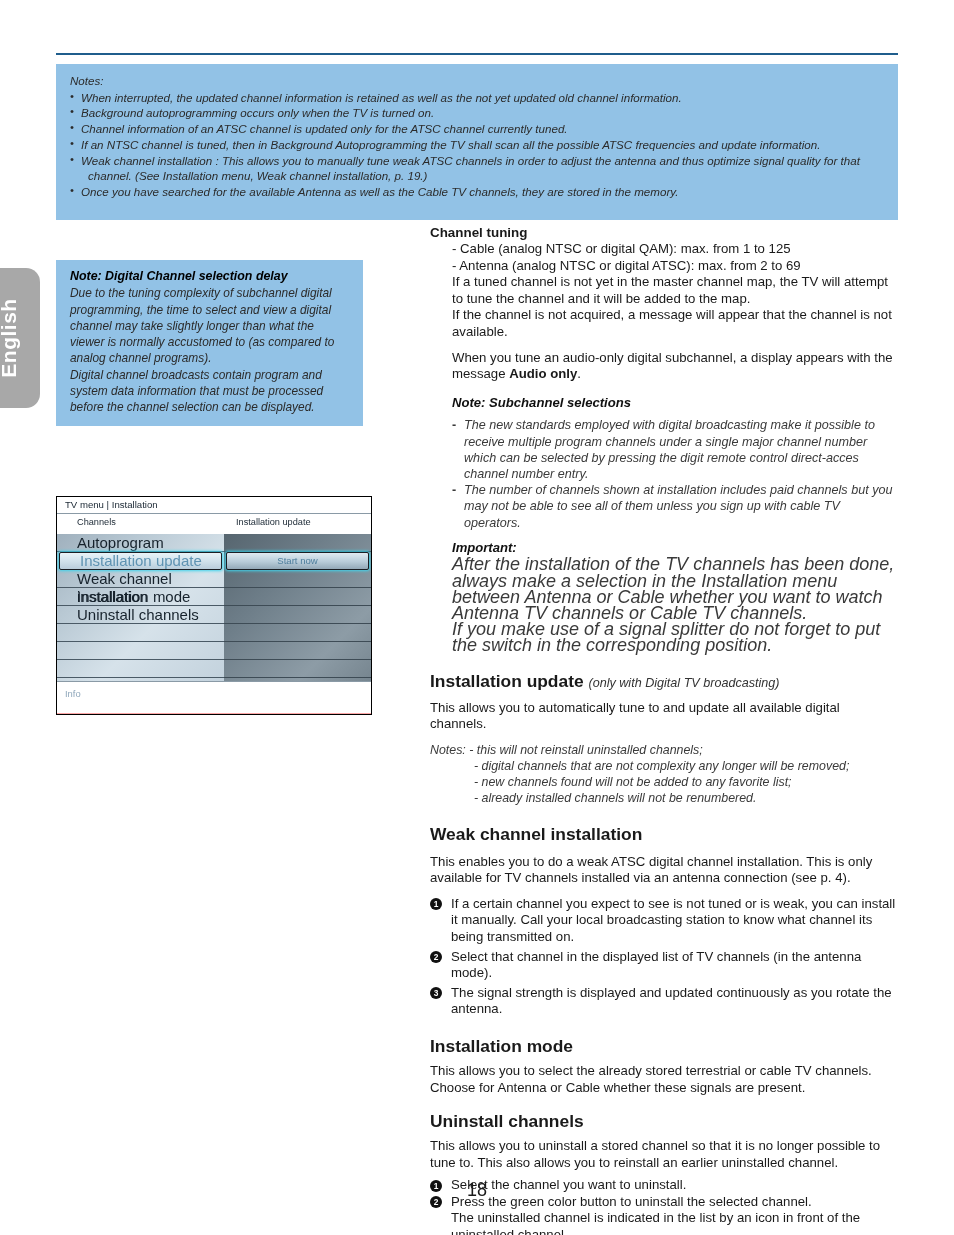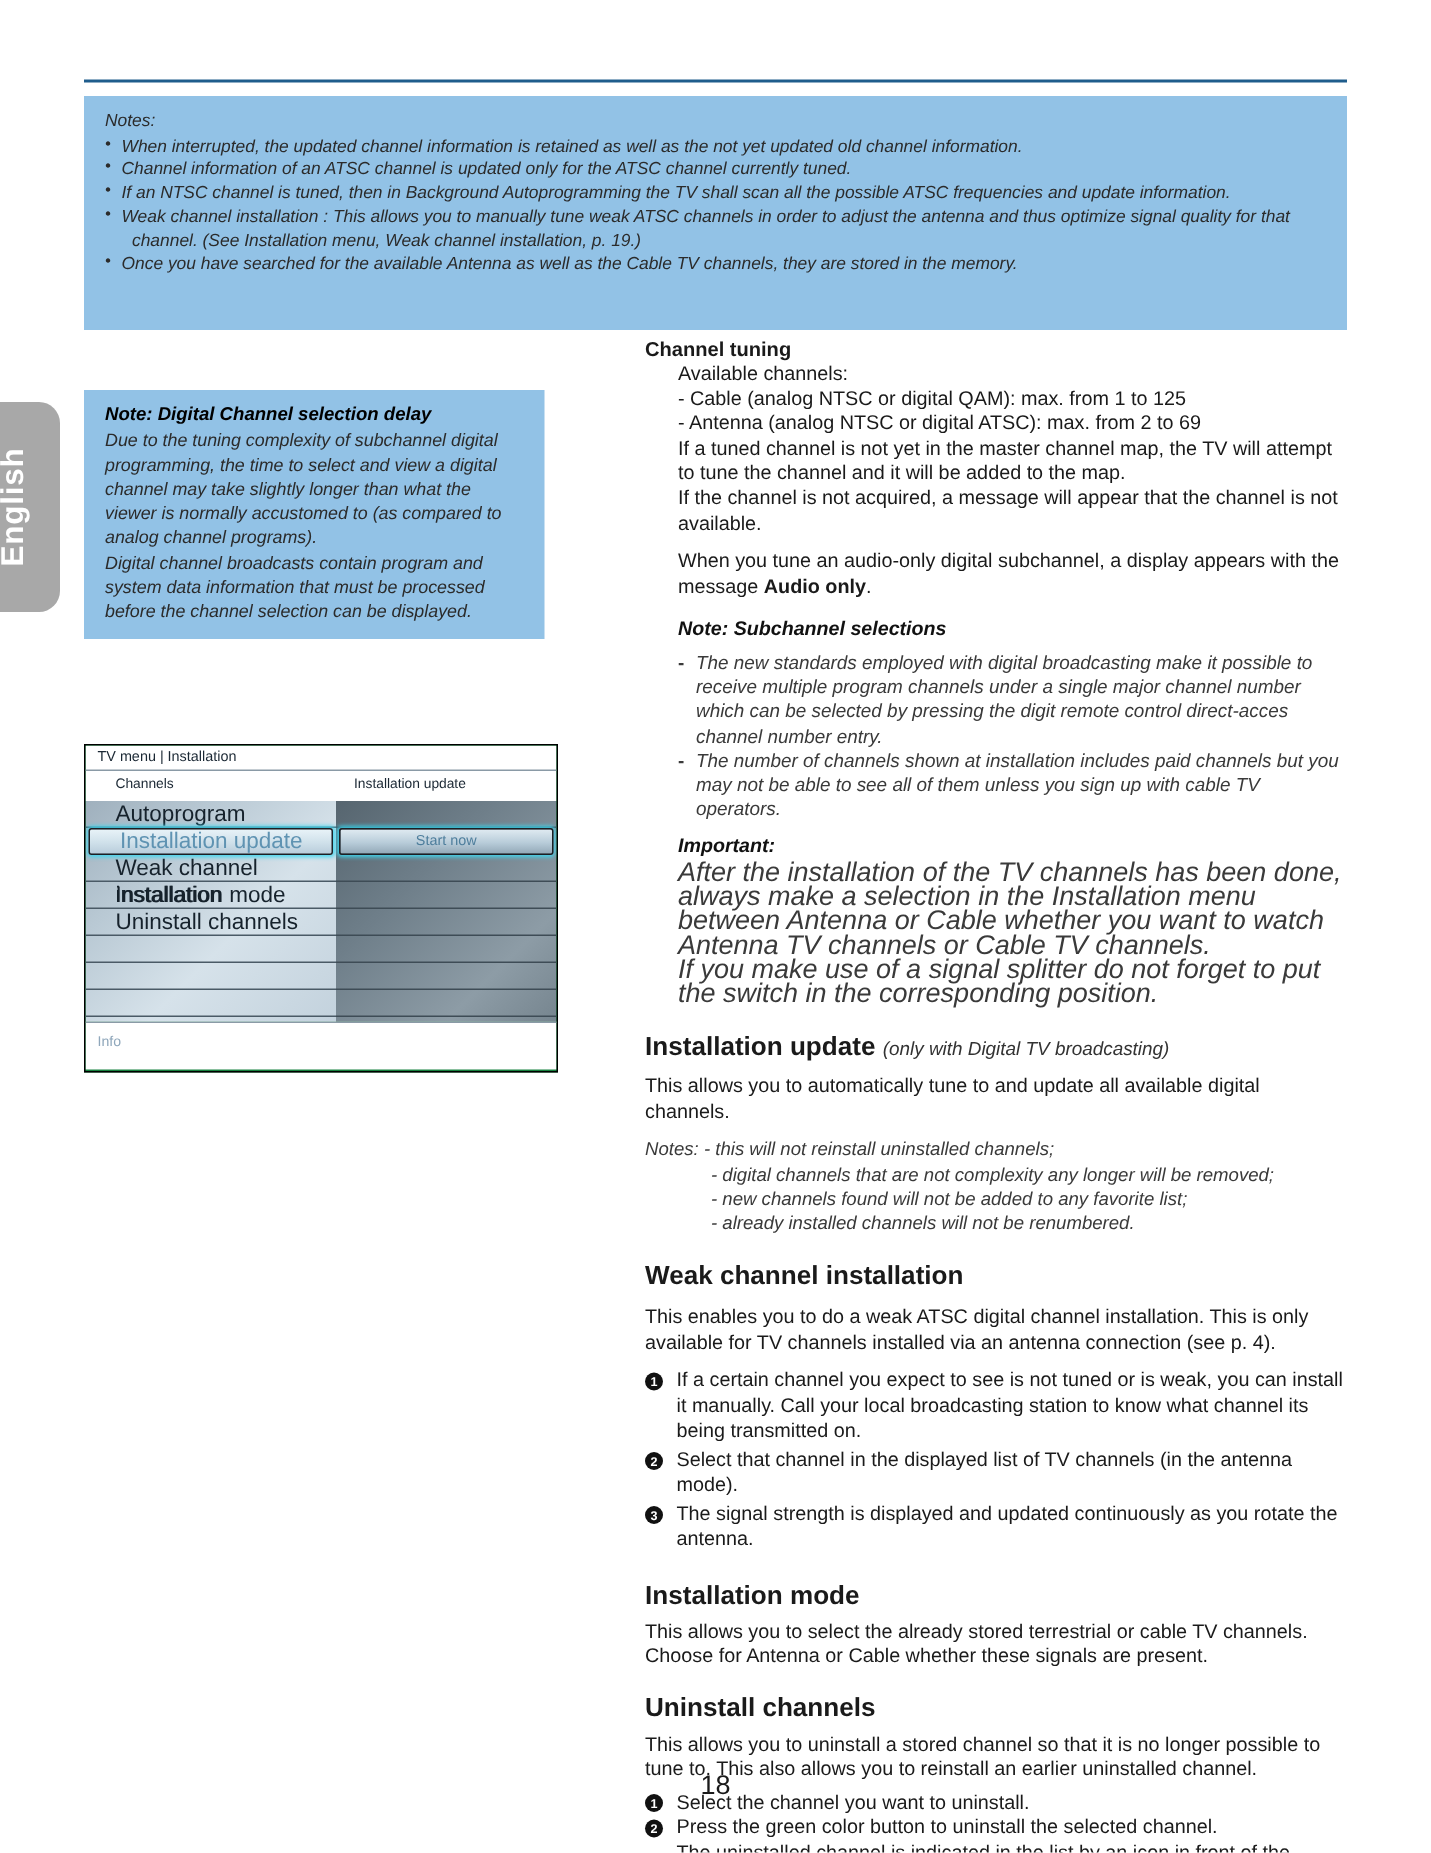--- a/index.html
+++ b/index.html
@@ -98,21 +98,21 @@
   #digital-note p { margin: 0; }
 
   
   #tv-menu {
     position: absolute;
     left: 56px;
     top: 496px;
     width: 316px;
     height: 219px;
     border: 1px solid #000;
-    background: #15803d;
+    background: #fca5a5;
     font-size: 9.2px;
     color: #1a2733;
     overflow: hidden;
   }
   #tvm-title {
     height: 17px;
     padding: 2px 0 0 8px;
     font-size: 9.6px;
     color: #1a2733;
     background: #fff;
@@ -297,20 +297,21 @@
 <div id="english-tab">
   <span class="vtext">English</span>
 </div>
 
 <div id="top-rule"></div>
 
 <div id="notes-banner">
   <div class="nb-title">Notes:</div>
   <ul>
     <li><span>When interrupted, the updated channel information is retained as well as the not yet updated old channel information.</span></li>
+    <li><span>Background autoprogramming occurs only when the TV is turned on.</span></li>
     <li><span>Channel information of an ATSC channel is updated only for the ATSC channel currently tuned.</span></li>
     <li><span>If an NTSC channel is tuned, then in Background Autoprogramming the TV shall scan all the possible ATSC frequencies and update information.</span></li>
     <li><span>Weak channel installation : This allows you to manually tune weak ATSC channels in order to adjust the antenna and thus optimize signal quality for that</span><span class="cont">channel. (See Installation menu, Weak channel installation, p. 19.)</span></li>
     <li><span>Once you have searched for the available Antenna as well as the Cable TV channels, they are stored in the memory.</span></li>
   </ul>
 </div>
 
 <div id="left-col">
   <div id="digital-note">
     <div class="dn-title">Note: Digital Channel selection delay</div>
@@ -347,21 +348,20 @@
       <div class="tvm-ritem blank"></div>
     </div>
   </div>
   <div id="tvm-info">Info</div>
 </div>
 
 <div id="right-col">
 
   <h3>Channel tuning</h3>
   <div class="indent">
-    <p>Available channels:</p>
     <p>- Cable (analog NTSC or digital QAM): max. from 1 to 125</p>
     <p>- Antenna (analog NTSC or digital ATSC): max. from 2 to 69</p>
     <p>If a tuned channel is not yet in the master channel map, the TV will attempt to tune the channel and it will be added to the map.</p>
     <p>If the channel is not acquired, a message will appear that the channel is not available.</p>
     <div class="gap9"></div>
     <p><span>When you tune an audio-only digital subchannel, a display appears with the message </span><b>Audio only</b><span>.</span></p>
     <div class="gap12"></div>
     <div class="note-head-ital">Note: Subchannel selections</div>
     <div class="gap6"></div>
     <ul class="dash-list">

